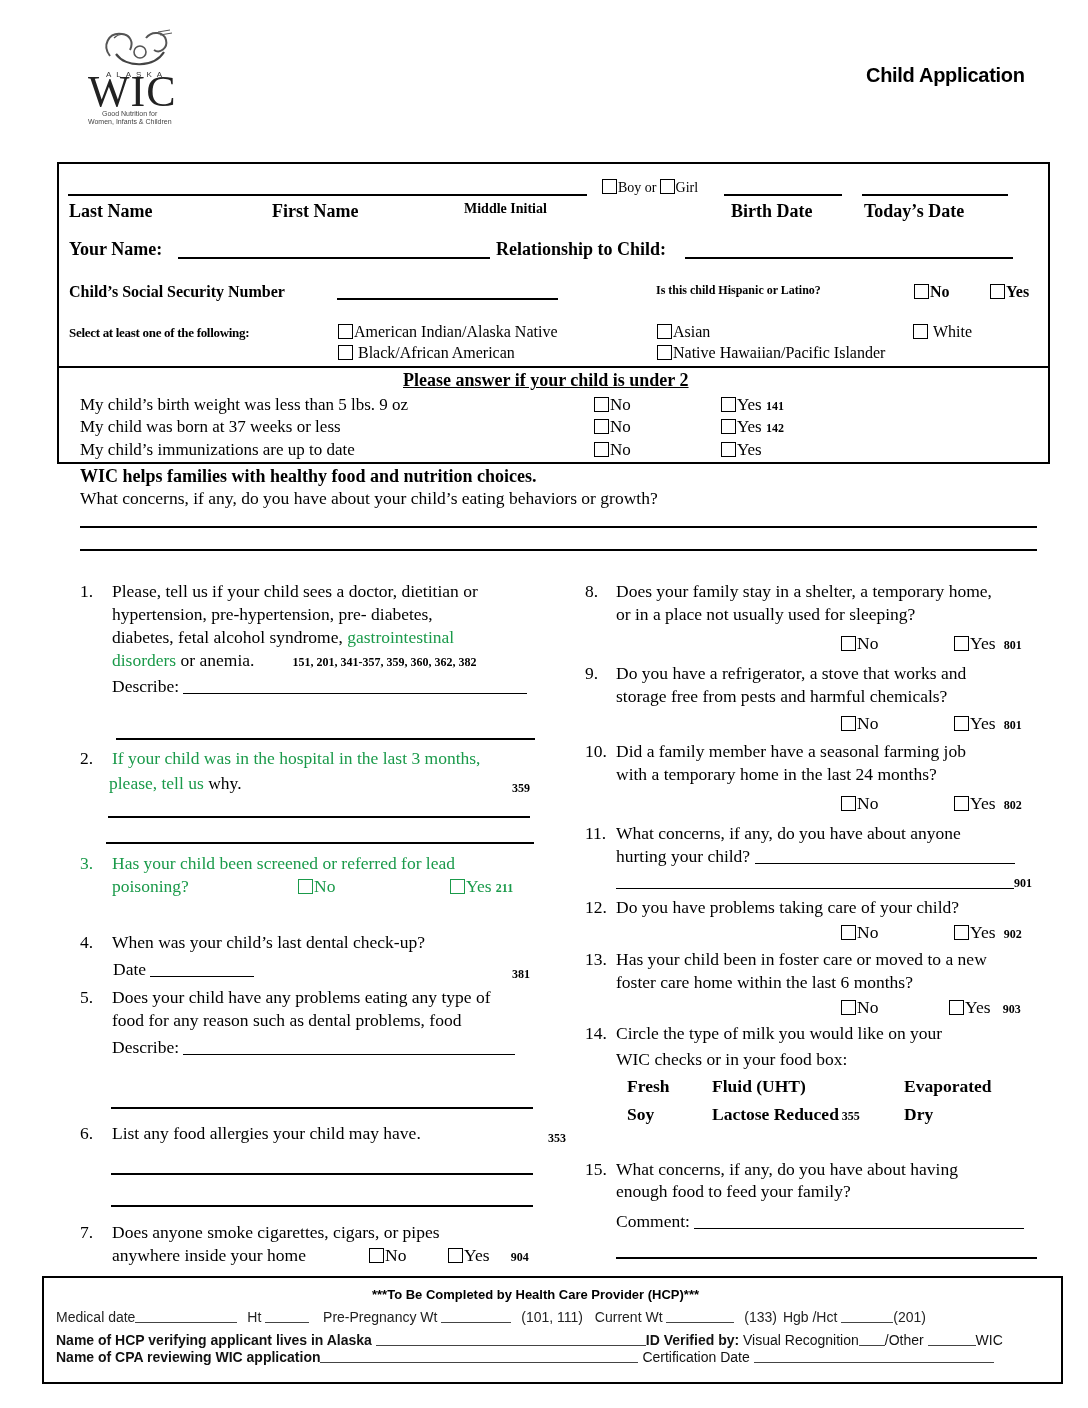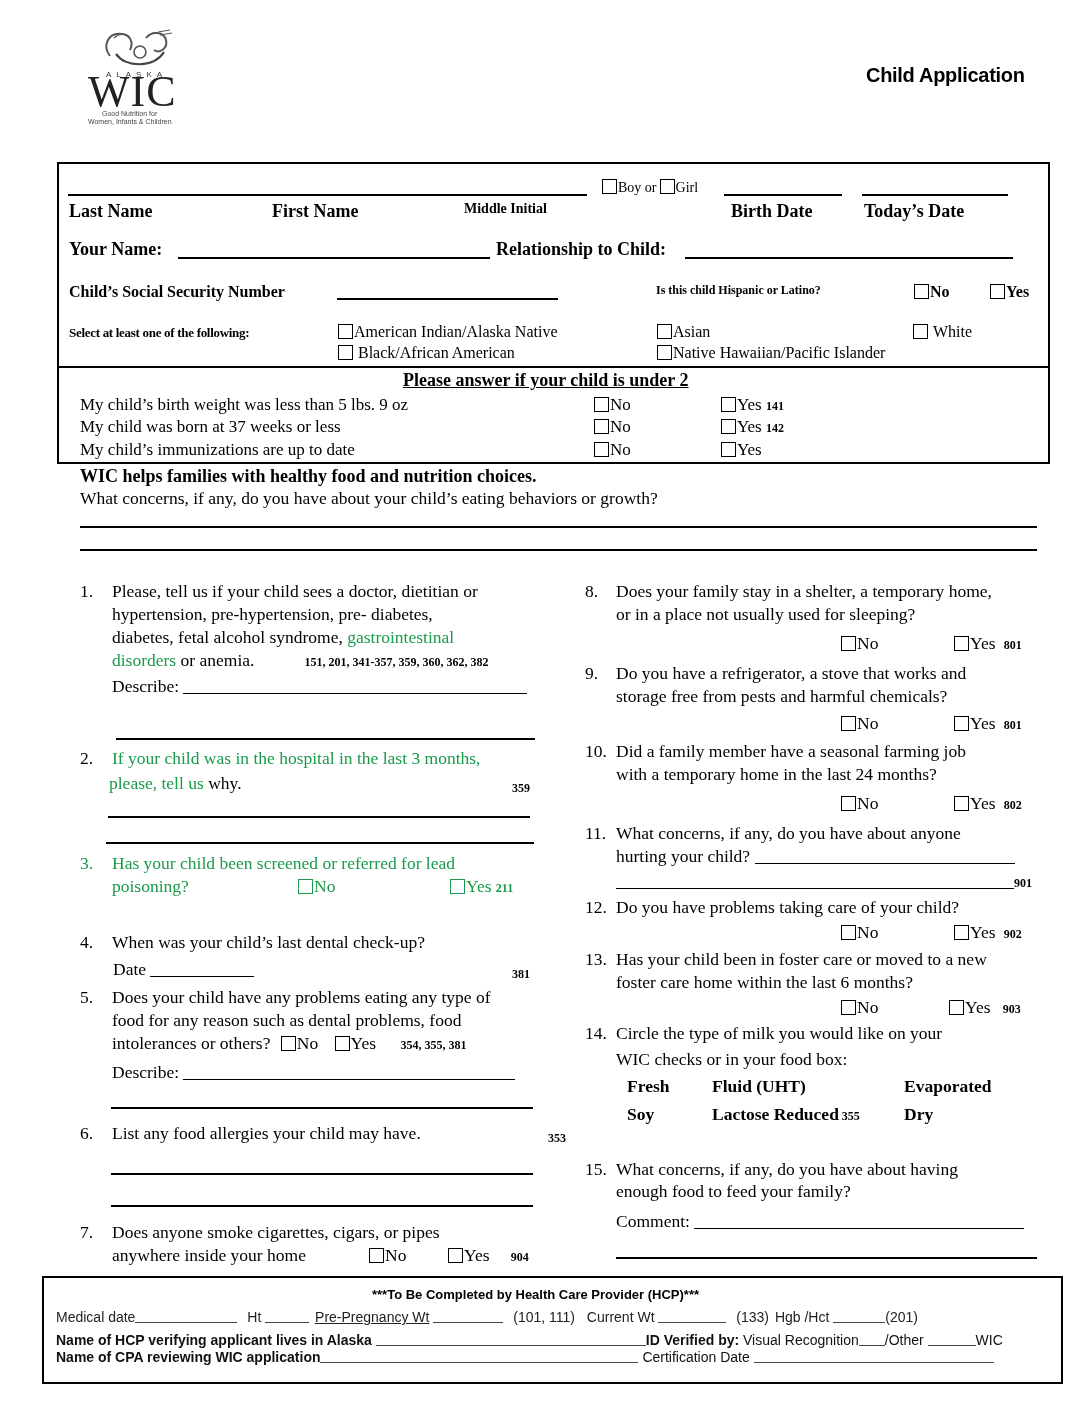--- a/index.html
+++ b/index.html
@@ -112,21 +112,21 @@
 <div class="abs" style="left:80px;top:488px;font-size:17.5px;">What concerns, if any, do you have about your child’s eating behaviors or growth?</div>
 <div class="line" style="left:80px;top:526px;width:957px;"></div>
 <div class="line" style="left:80px;top:549px;width:957px;"></div>
 
 <div class="abs q" style="left:80px;top:580px;width:460px;height:140px;">
   <span class="qn" style="left:0;top:0;">1.</span>
   <div class="abs" style="left:32px;top:0;white-space:nowrap;">
     <div>Please, tell us if your child sees a doctor, dietitian or</div>
     <div>hypertension, pre-hypertension, pre- diabetes,</div>
     <div><span>diabetes, fetal alcohol syndrome,</span> <span class="green">gastrointestinal</span></div>
-    <div><span class="green">disorders</span> <span>or anemia.</span><span class="code" style="margin-left:50px;">151, 201, 341-357, 359, 360, 362, 382</span></div>
+    <div><span class="green">disorders</span> <span>or anemia.</span><span class="code" style="margin-left:38px;">151, 201, 341-357, 359, 360, 362, 382</span></div>
     <div style="margin-top:1px;"><span>Describe:</span> <span class="ul" style="width:344px;"></span></div>
   </div>
 </div>
 
 <div class="line" style="left:116px;top:738px;width:419px;"></div>
 <div class="abs q" style="left:80px;top:747px;width:460px;">
   <span class="qn b" style="left:0;top:0;font-weight:normal;">2.</span>
   <div class="abs green" style="left:32px;top:0;white-space:nowrap;">If your child was in the hospital in the last 3 months,</div>
   <div class="abs" style="left:29px;top:25px;white-space:nowrap;"><span class="green">please, tell us</span> <span>why.</span></div>
   <span class="abs code" style="left:432px;top:30px;">359</span>
@@ -147,25 +147,20 @@
   <div class="abs" style="left:32px;top:0;white-space:nowrap;">When was your child’s last dental check-up?</div>
   <div class="abs" style="left:33px;top:27px;white-space:nowrap;"><span>Date</span> <span class="ul" style="width:104px;"></span></div>
   <span class="abs code" style="left:432px;top:32px;">381</span>
 </div>
 
 <div class="abs q" style="left:80px;top:986px;width:460px;">
   <span class="qn" style="left:0;top:0;">5.</span>
   <div class="abs" style="left:32px;top:0;white-space:nowrap;">
     <div>Does your child have any problems eating any type of</div>
     <div>food for any reason such as dental problems, food</div>
-    <div><span>intolerances or others?</span>
-      <span class="cb" style="margin-left:6px;"></span><span>No</span>
-      <span class="cb" style="margin-left:12px;"></span><span>Yes</span>
-      <span class="code" style="margin-left:20px;">354, 355, 381</span>
-    </div>
     <div style="margin-top:4px;"><span>Describe:</span> <span class="ul" style="width:332px;"></span></div>
   </div>
 </div>
 <div class="line" style="left:111px;top:1107px;width:422px;"></div>
 
 <div class="abs q" style="left:80px;top:1122px;width:460px;">
   <span class="qn" style="left:0;top:0;">6.</span>
   <div class="abs" style="left:32px;top:0;white-space:nowrap;">List any food allergies your child may have.</div>
   <span class="abs code" style="left:432px;top:5px;margin-left:36px;">353</span>
 </div>
@@ -245,21 +240,21 @@
   <div class="abs" style="left:31px;top:52px;white-space:nowrap;"><span>Comment:</span> <span class="ul" style="width:330px;"></span></div>
 </div>
 <div class="line" style="left:616px;top:1257px;width:421px;"></div>
 
 <div class="abs" style="left:42px;top:1276px;width:1021px;height:108px;border:2px solid #000;box-sizing:border-box;"></div>
 <div class="abs sans b" style="left:372px;top:1287px;font-size:13px;">***To Be Completed by Health Care Provider (HCP)***</div>
 
 <div class="abs sans" style="left:56px;top:1309px;font-size:14px;white-space:nowrap;color:#222;">
   <span>Medical date</span><span class="ulg" style="width:102px;"></span>
   <span style="margin-left:6px;">Ht</span> <span class="ulg" style="width:44px;"></span>
-  <span style="margin-left:2px;text-decoration:underline;">Pre-Pregnancy Wt</span> <span class="ulg" style="width:70px;"></span>
+  <span style="margin-left:10px;">Pre-Pregnancy Wt</span> <span class="ulg" style="width:70px;"></span>
   <span style="margin-left:6px;">(101, 111)</span>
   <span style="margin-left:8px;">Current Wt</span> <span class="ulg" style="width:68px;"></span>
   <span style="margin-left:6px;">(133)</span>
   <span style="margin-left:2px;">Hgb /Hct</span> <span class="ulg" style="width:52px;"></span><span>(201)</span>
 </div>
 
 <div class="abs sans" style="left:56px;top:1332px;font-size:14px;white-space:nowrap;color:#111;">
   <span class="b">Name of HCP verifying applicant lives in Alaska</span> <span class="ulg" style="width:270px;"></span><span class="b">ID Verified by:</span>
   <span>Visual Recognition</span><span class="ulg" style="width:26px;"></span><span>/Other</span> <span class="ulg" style="width:48px;"></span><span>WIC</span>
 </div>

